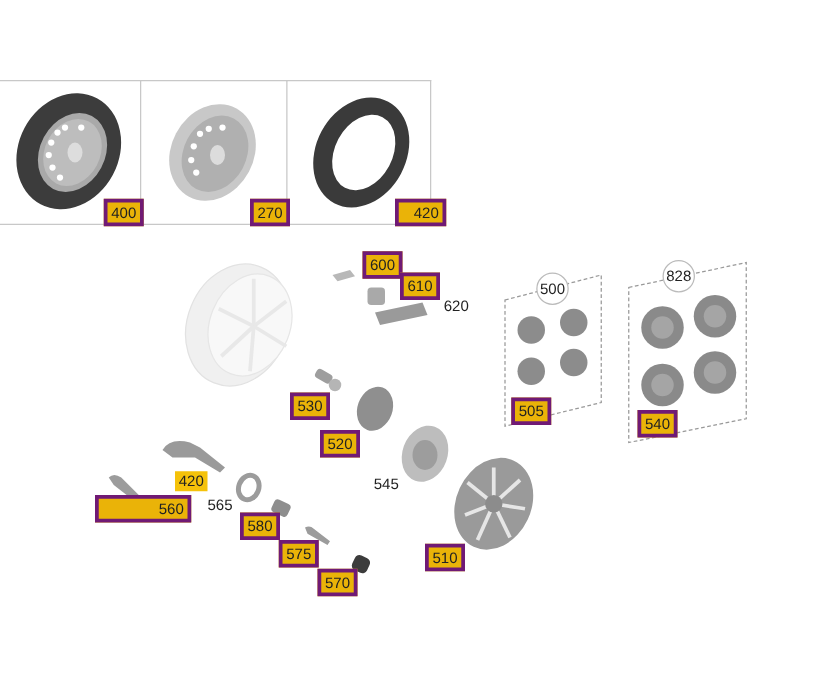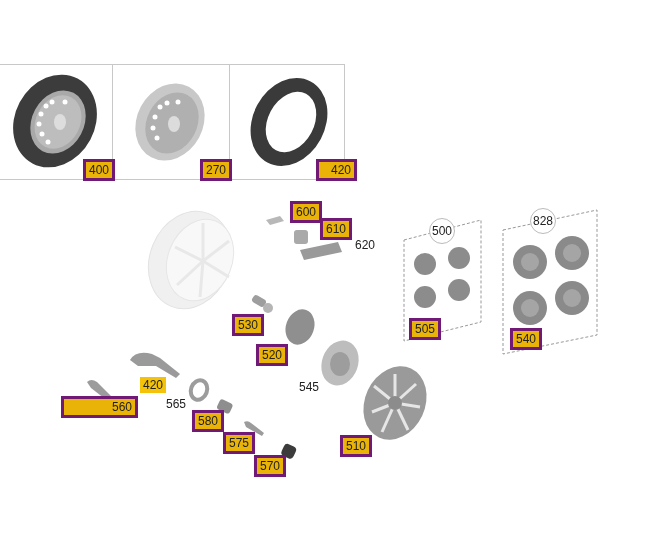--- a/index.html
+++ b/index.html
@@ -145,21 +145,21 @@
 <span class="label" style="left:340px;top:435px;">510</span>
 
 <svg style="left:128px;top:350px;" width="56" height="30">
   <path d="M2,10 Q8,0 24,4 L32,8 L52,24 L48,28 L28,16 L10,16 Z" fill="#9a9a9a"></path>
 </svg>
 <span class="label hl" style="left:140px;top:377px;">420</span>
 
 <svg style="left:85px;top:378px;" width="30" height="26">
   <path d="M2,4 Q6,0 12,4 L28,20 L24,24 L6,10 Z" fill="#9c9c9c"></path>
 </svg>
-<span class="label" style="left:61px;top:396px;padding-left:48px;">560</span>
+<span class="label" style="left:76px;top:396px;padding-left:48px;">560</span>
 
 <svg style="left:188px;top:378px;" width="22" height="24">
   <ellipse cx="11" cy="12" rx="8" ry="10" transform="rotate(20 11 12)" fill="none" stroke="#9c9c9c" stroke-width="4"></ellipse>
 </svg>
 <span class="label plain" style="left:163px;top:396px;">565</span>
 
 <svg style="left:216px;top:398px;" width="20" height="18">
   <rect x="2" y="3" width="14" height="11" rx="3" transform="rotate(25 9 8)" fill="#8e8e8e"></rect>
 </svg>
 <span class="label" style="left:192px;top:410px;">580</span>

